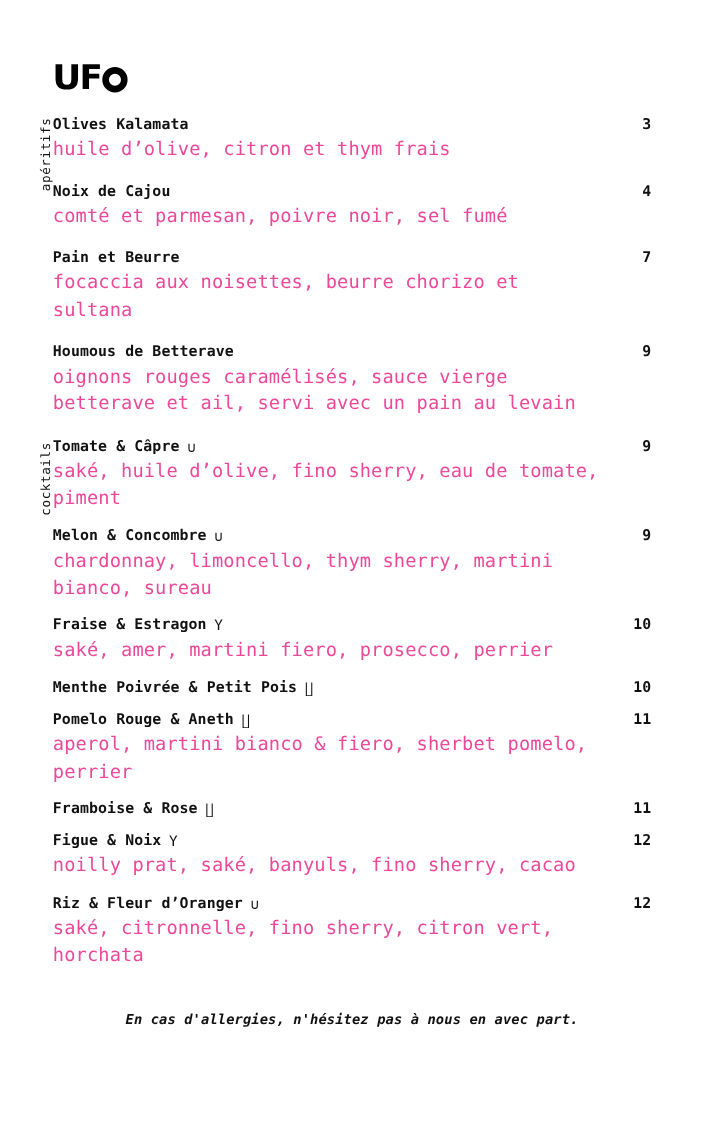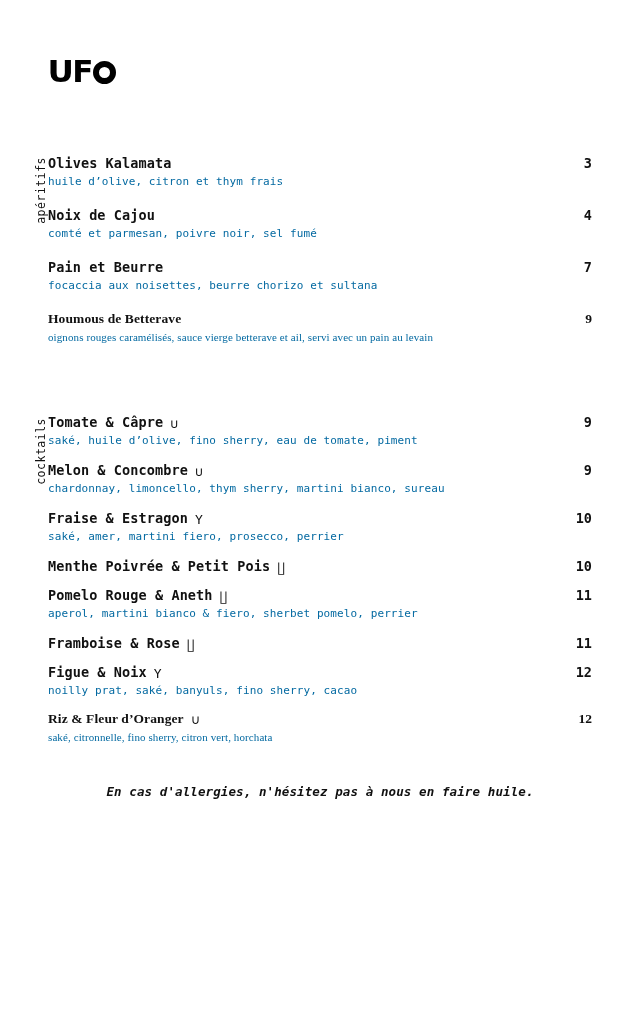--- a/index.html
+++ b/index.html
@@ -55,40 +55,40 @@
   .header-title {
     font-size: 13.5px;
     letter-spacing: 0.6px;
     color: #111;
     white-space: nowrap;
   }
 
   
   .section {
     position: relative;
-    margin-top: 68px;
+    margin-top: 18px;
   }
   .section-label {
     position: absolute;
     left: -14px;
     top: 0;
     writing-mode: vertical-rl;
     transform: rotate(180deg);
     font-size: 11.5px;
     letter-spacing: 0.5px;
     color: #111;
     white-space: nowrap;
   }
   .section.aperitifs .section-label { top: 2px; }
   .section.cocktails .section-label { top: 4px; }
 
   .items { display: block; }
 
   .item { margin-bottom: 17px; }
-  .item:last-child { margin-bottom: 0; font-family: Liberation Serif, serif; }
+  .item:last-child { margin-bottom: 0; }
 
   .item-head {
     display: flex;
     align-items: baseline;
     justify-content: space-between;
   }
   .item-name {
     font-size: 13.5px;
     font-weight: 700;
     letter-spacing: 0.1px;
@@ -106,22 +106,22 @@
     top: 1px;
   }
   .item-price {
     font-size: 13.5px;
     font-weight: 700;
     color: #111;
     margin-left: 16px;
     white-space: nowrap;
   }
   .item-desc {
-    font-size: 11px;
-    color: #0369a1;
+    font-size: 17px;
+    color: #ec4899;
     line-height: 1.45;
     margin-top: 3px;
     max-width: 500px;
     letter-spacing: 0.1px;
   }
 
   .section.cocktails .item { margin-bottom: 13px; }
 
   
   .footer {
@@ -280,15 +280,15 @@
             <span class="glass">∪</span>
           </div>
           <div class="item-price">12</div>
         </div>
         <div class="item-desc">saké, citronnelle, fino sherry, citron vert, horchata</div>
       </div>
 
     </div>
   </div>
 
-  <div class="footer">En cas d'allergies, n'hésitez pas à nous en faire huile.</div>
+  <div class="footer">En cas d'allergies, n'hésitez pas à nous en avec part.</div>
 
 </div>
 
 </body></html>

